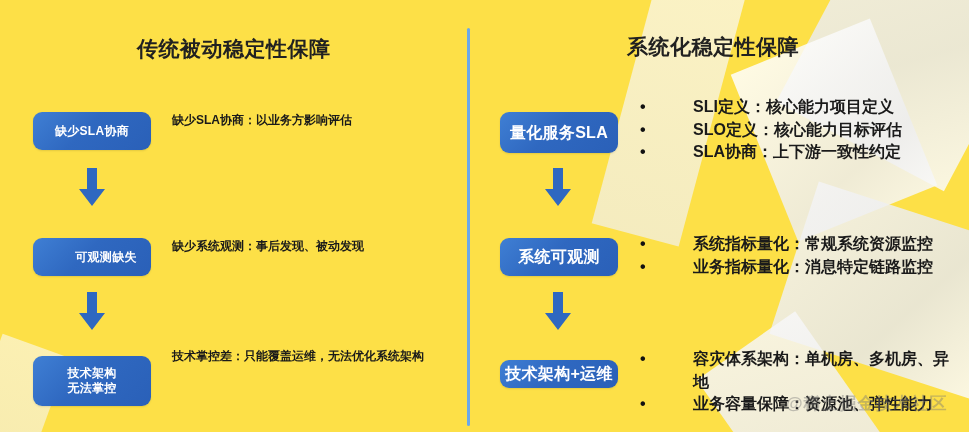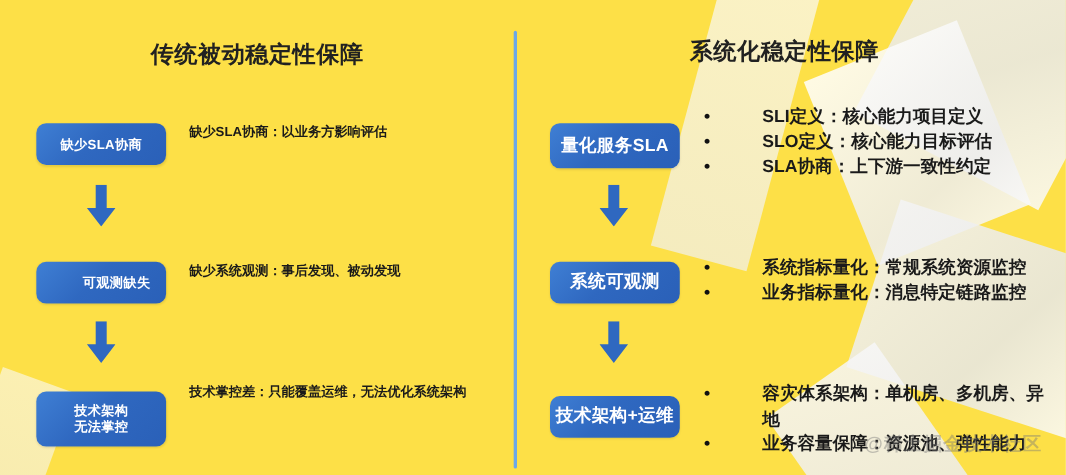--- a/index.html
+++ b/index.html
@@ -70,21 +70,21 @@
     white-space: pre-line;
   }
   .pill-left  { left: 33px;  width: 118px; font-size: 12px; }
   .pill-right { left: 500px; width: 118px; font-size: 16px; }
 
   #box-l1 { top: 112px; height: 38px; }
   #box-l2 { top: 238px; height: 38px; padding-left: 28px; }
   #box-l3 { top: 356px; height: 50px; }
   #box-r1 { top: 112px; height: 41px; }
   #box-r2 { top: 238px; height: 38px; }
-  #box-r3 { top: 360px; height: 38px; }
+  #box-r3 { top: 360px; height: 28px; }
 
   
   .arrow { position: absolute; width: 26px; height: 38px; }
   .arrow svg { display: block; width: 100%; height: 100%; }
   .arr-left  { left: 79px; }
   .arr-right { left: 545px; }
   #arrow-l1 { top: 168px; }
   #arrow-l2 { top: 292px; }
   #arrow-r1 { top: 168px; }
   #arrow-r2 { top: 292px; }

